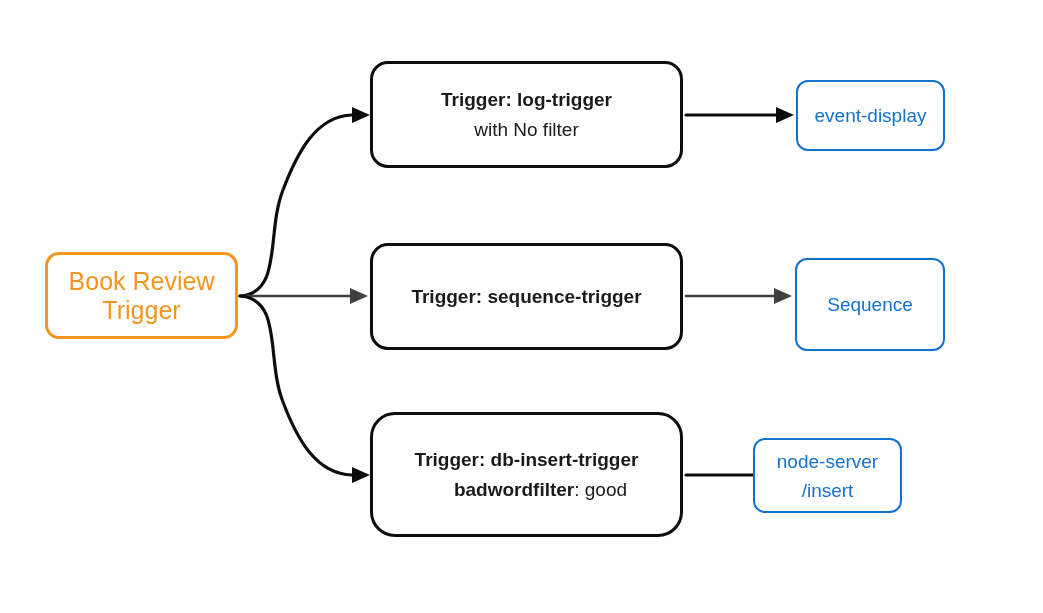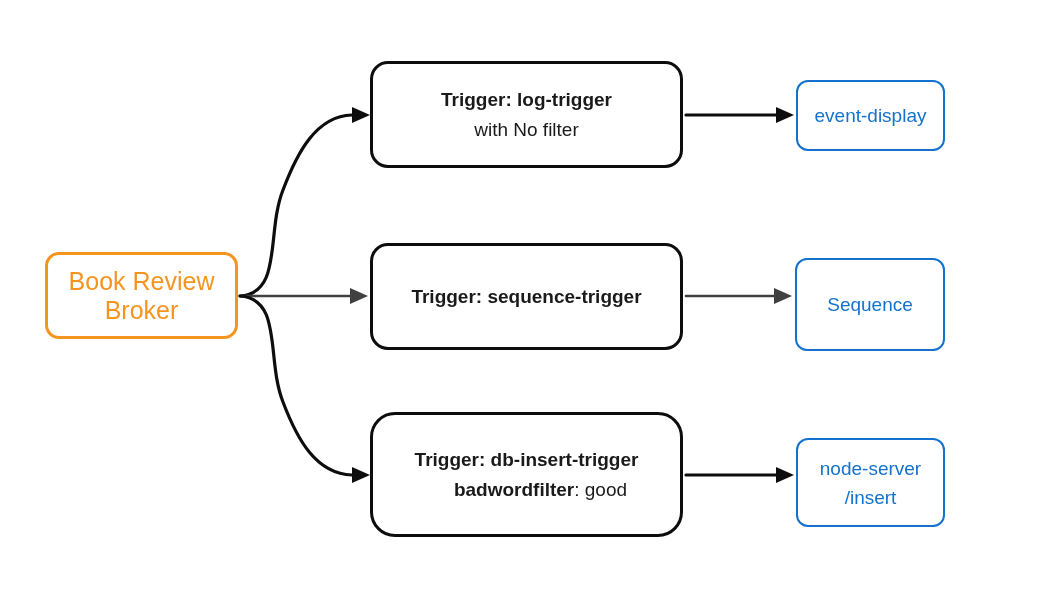--- a/index.html
+++ b/index.html
@@ -60,21 +60,21 @@
 
   .service {
     border: 2.5px solid var(--service-blue);
     border-radius: 12px;
     color: var(--service-blue);
     font-size: 19px;
     line-height: 29px;
   }
   .service-1 { left: 796px; top: 80px;  width: 149px; height: 71px; }
   .service-2 { left: 795px; top: 258px; width: 150px; height: 93px; }
-  .service-3 { left: 796px; top: 438px; width: 149px; height: 89px; }
+  .service-3 { left: 753px; top: 438px; width: 149px; height: 75px; }
   .service span { display: block; }
 </style>
 </head>
 <body>
 
 <div class="canvas">
 
   <svg class="arrow-layer" viewBox="0 0 1043 613" xmlns="http://www.w3.org/2000/svg">
     <path class="edge-black" d="M 240 296 C 283 293, 266 233, 283 190 C 297 153, 316 116, 352 115"></path>
     <polygon class="head-black" points="352,107 370,115 352,123"></polygon>
@@ -90,21 +90,21 @@
 
     <path class="edge-gray" d="M 686 296 H 774"></path>
     <polygon class="head-gray" points="774,288 792,296 774,304"></polygon>
 
     <path class="edge-black" d="M 686 475 H 776"></path>
     <polygon class="head-black" points="776,467 794,475 776,483"></polygon>
   </svg>
 
   <div class="node broker">
     <span>Book Review</span>
-    <span>Broker</span>
+    <span>Trigger</span>
   </div>
 
   <div class="node trigger trigger-1">
     <div class="tline">
       <span class="b">Trigger: log-trigger</span><span></span>
     </div>
     <div class="tline">
       <span class="b"></span><span>with No filter</span>
     </div>
   </div>

